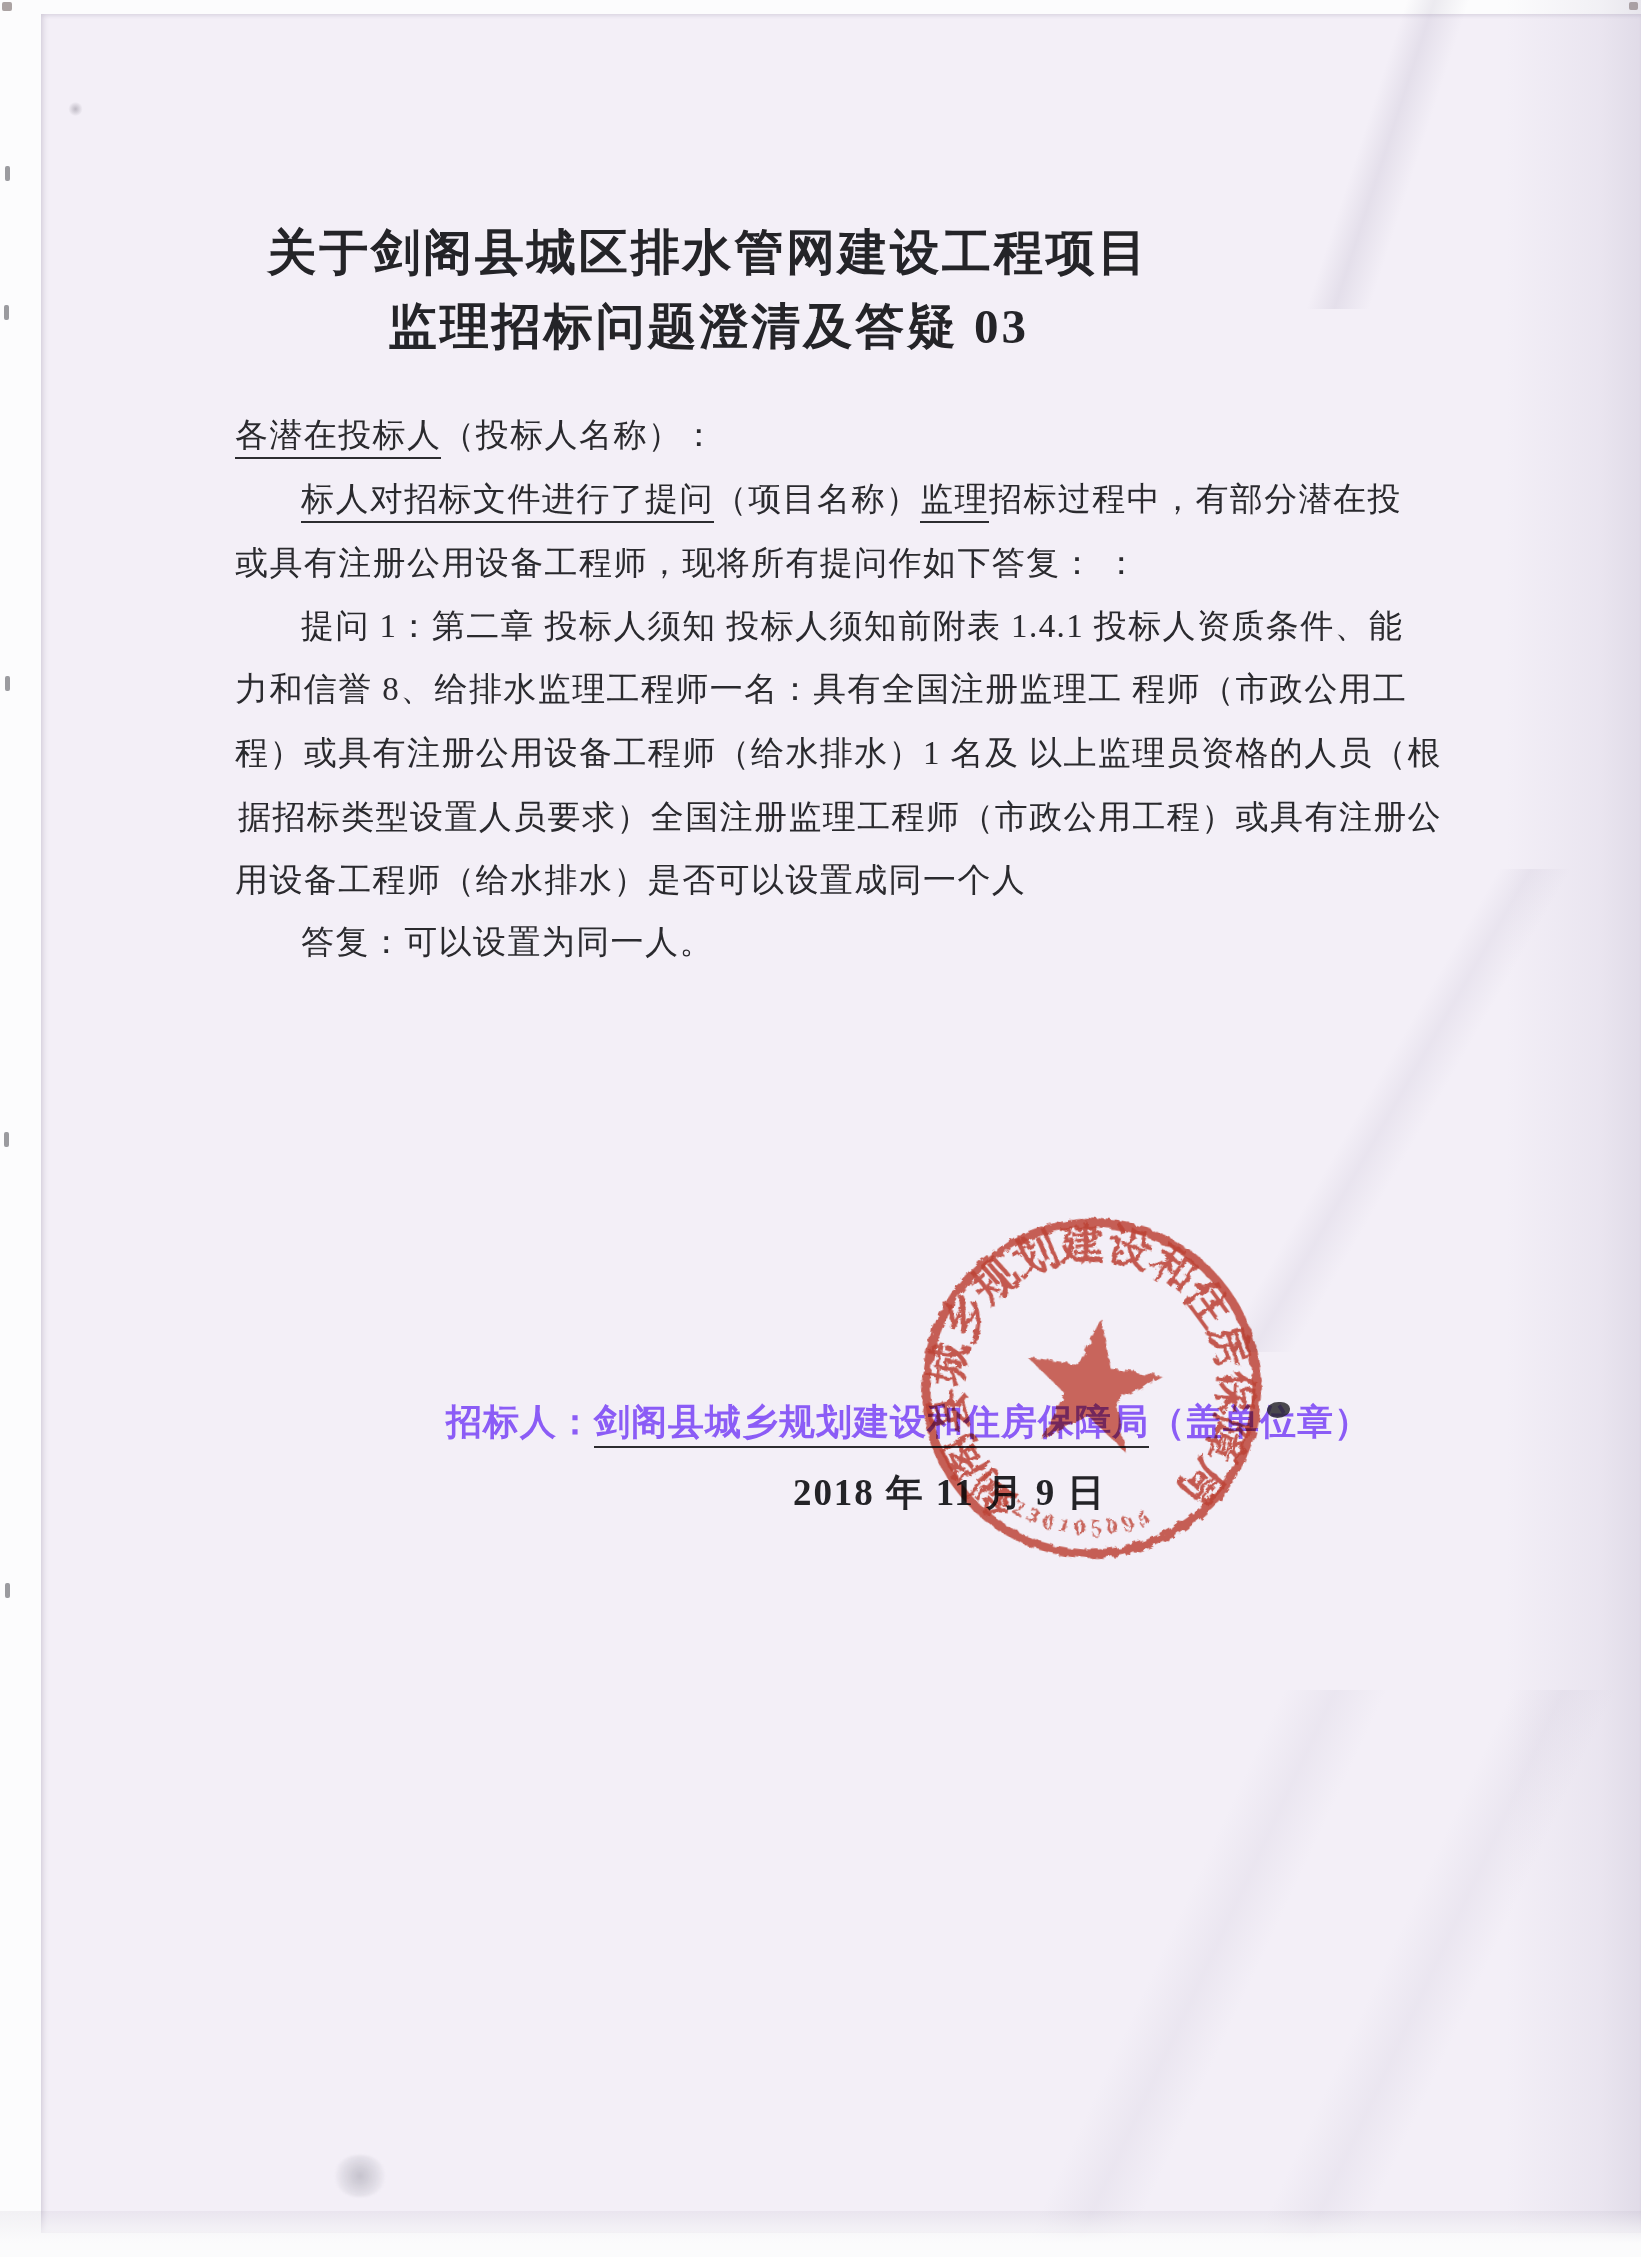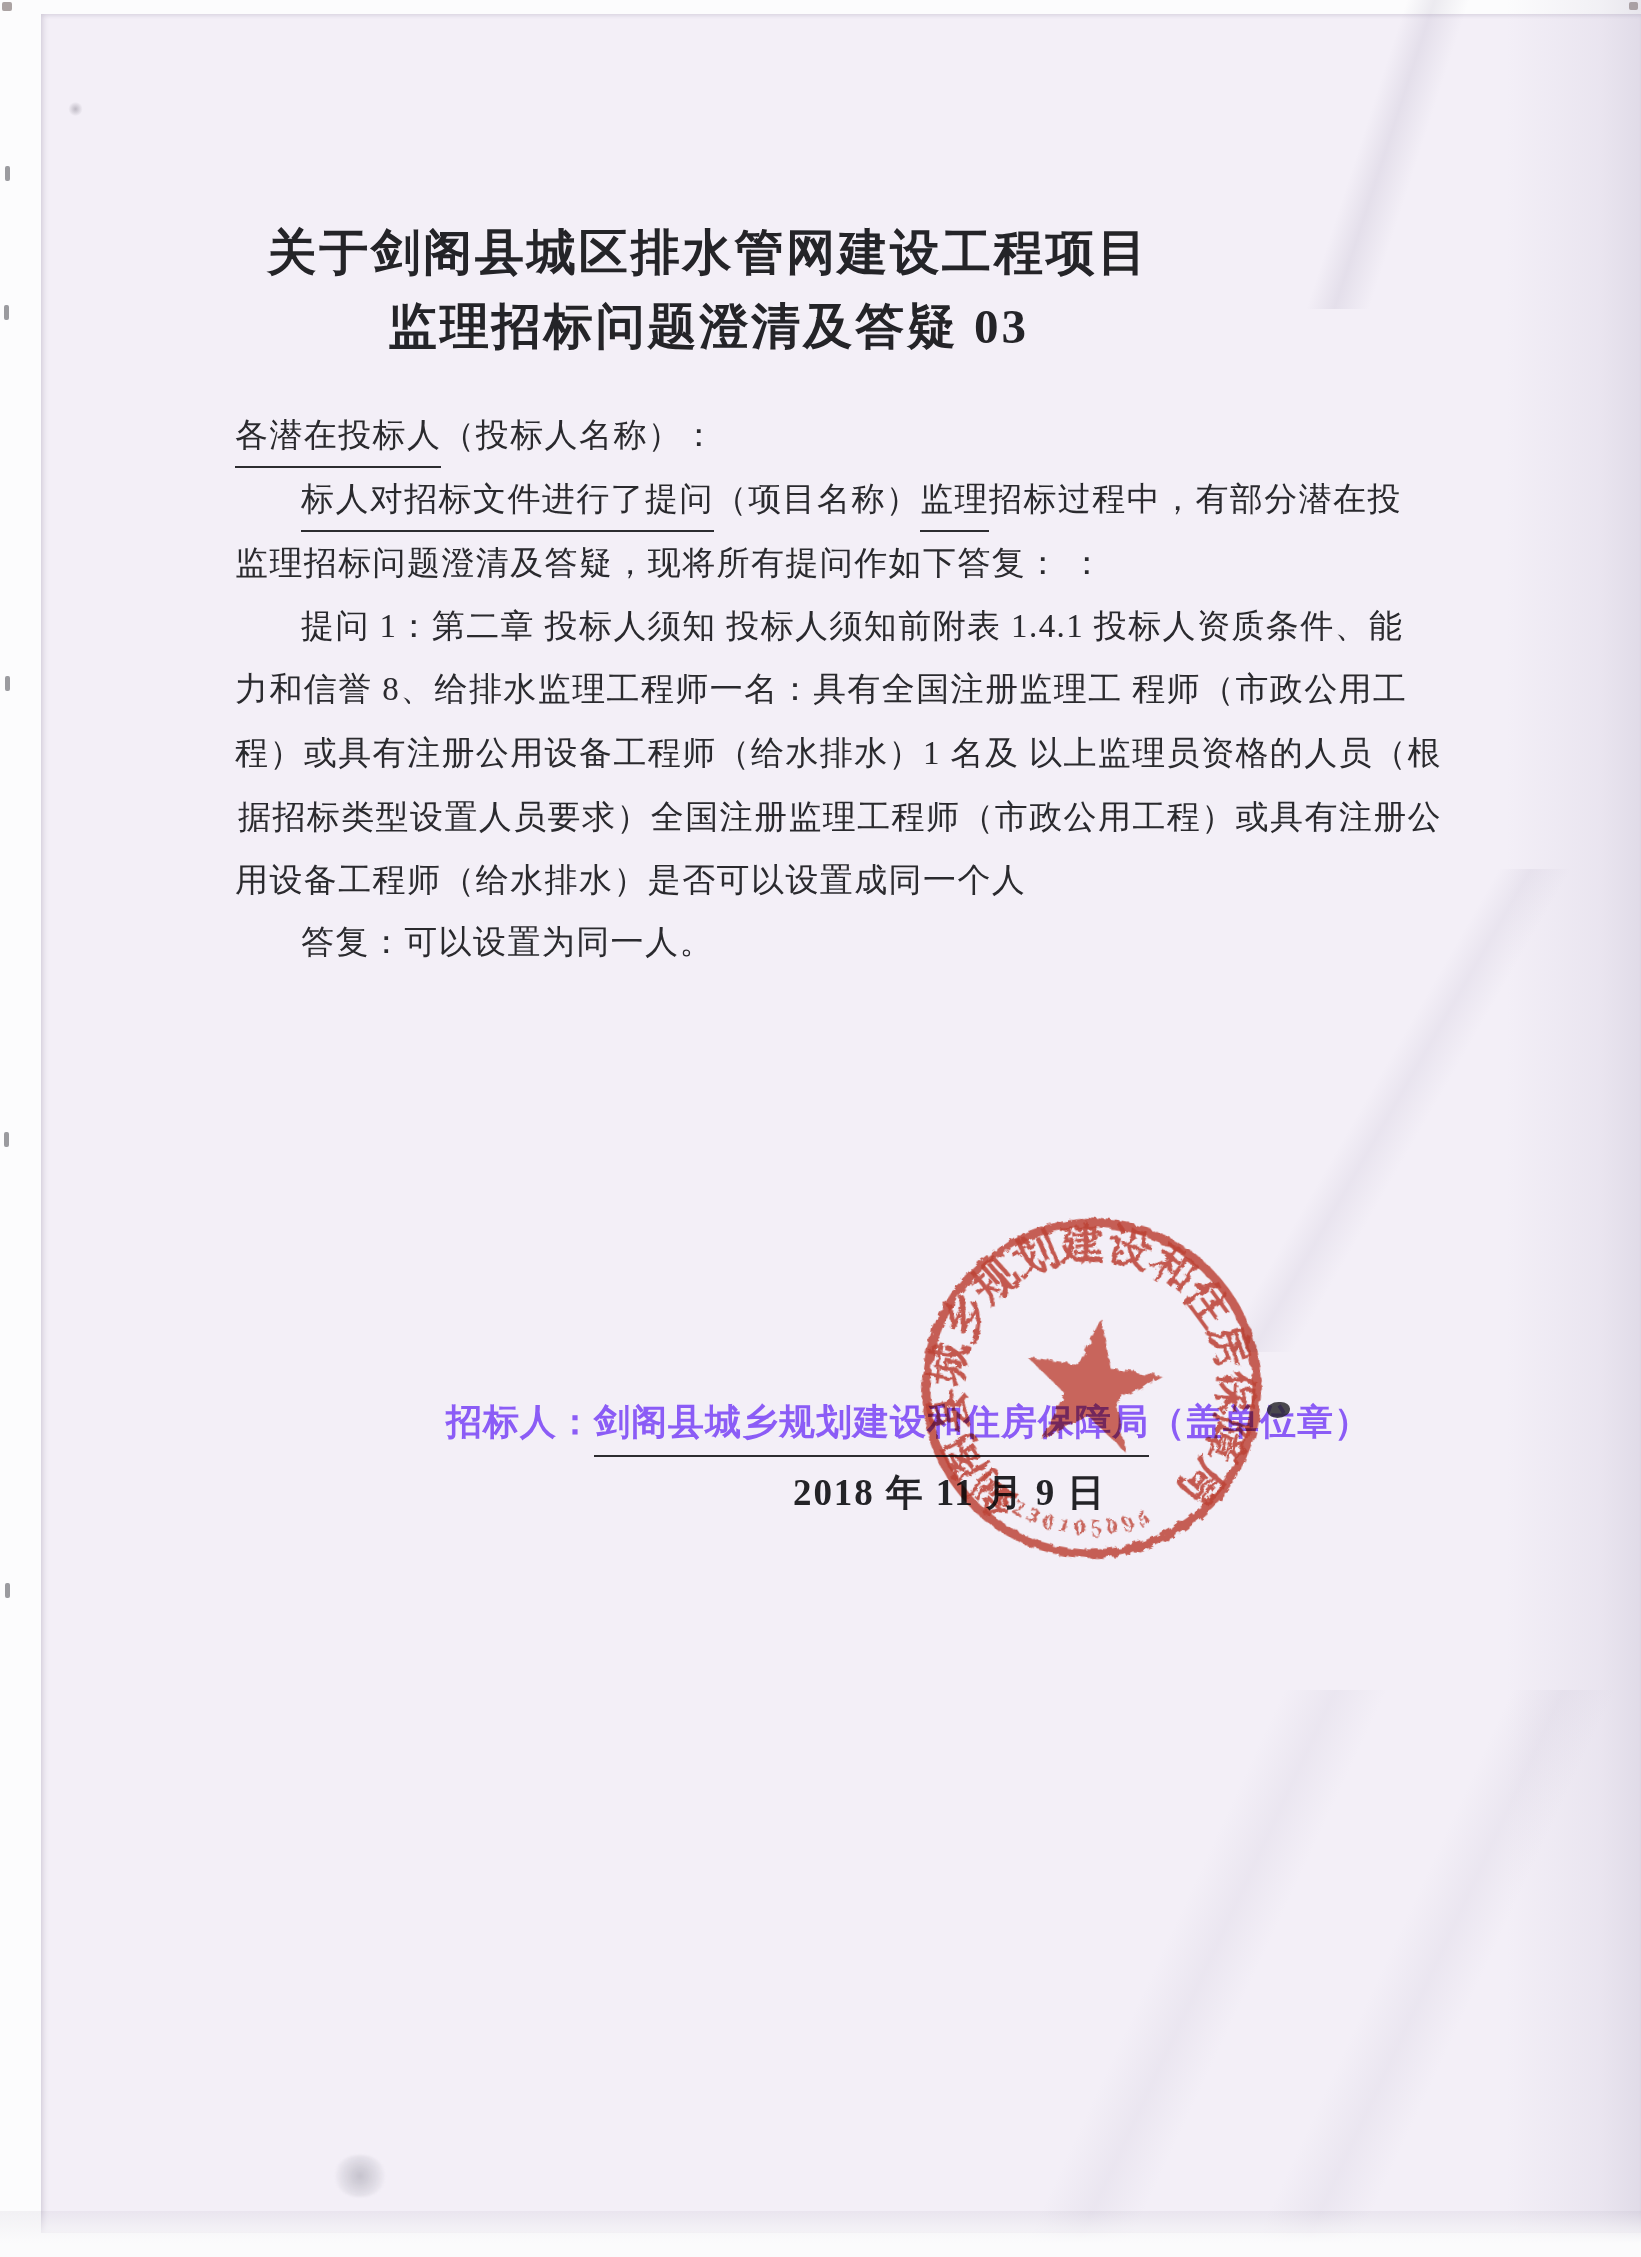--- a/index.html
+++ b/index.html
@@ -26,21 +26,21 @@
   .crease.c5{left:0px;top:2211px;width:1641px;height:46px;
     background:linear-gradient(180deg,rgba(150,140,165,.10),#fbfbfc 70%);}
 
   .titleline{
     position:absolute;left:0;width:1417px;text-align:center;
     font-size:49px;font-weight:700;color:#242428;letter-spacing:2.9px;white-space:nowrap;
   }
   .bodyline{
     position:absolute;font-size:33px;color:#2a2a2e;white-space:nowrap;letter-spacing:1.4px;
   }
-  .u{border-bottom:2.4px solid #2c2c30;padding-bottom:13px;}
+  .u{border-bottom:2.4px solid #2c2c30;padding-bottom:4px;}
   .signline{
     position:absolute;top:1398px;left:446px;font-size:36px;font-weight:600;
     color:#8b5cf6;white-space:nowrap;letter-spacing:1px;z-index:3;
   }
   .dateline{
     position:absolute;top:1468px;left:793px;font-size:37px;font-weight:600;
     color:#232327;white-space:nowrap;letter-spacing:1.9px;z-index:3;
   }
   .seal{
     position:absolute;left:903px;top:1200px;z-index:5;
@@ -67,21 +67,21 @@
 <div class="crease c3"></div>
 <div class="crease c4"></div>
 <div class="crease c5"></div>
 
 <div class="titleline" style="top:220px">关于剑阁县城区排水管网建设工程项目</div>
 <div class="titleline" style="top:294px">监理招标问题澄清及答疑 03</div>
 
 <div class="bodyline" style="top:413px;left:235px"><span class="u">各潜在投标人</span><span>（投标人名称）：</span></div>
 
 <div class="bodyline" style="top:477px;left:301px"><span class="u">标人对招标文件进行了提问</span><span>（项目名称）</span><span class="u">监理</span><span>招标过程中，有部分潜在投</span></div>
-<div class="bodyline" style="top:541px;left:235px">监理招标问题澄清及答疑，现将所有提问作如下答复： ：</div>
+<div class="bodyline" style="top:541px;left:235px">或具有注册公用设备工程师，现将所有提问作如下答复： ：</div>
 <div class="bodyline" style="top:604px;left:301px">提问 1：第二章 投标人须知 投标人须知前附表 1.4.1 投标人资质条件、能</div>
 <div class="bodyline" style="top:667px;left:235px">力和信誉 8、给排水监理工程师一名：具有全国注册监理工 程师（市政公用工</div>
 <div class="bodyline" style="top:731px;left:235px">程）或具有注册公用设备工程师（给水排水）1 名及 以上监理员资格的人员（根</div>
 <div class="bodyline" style="top:795px;left:238px">据招标类型设置人员要求）全国注册监理工程师（市政公用工程）或具有注册公</div>
 <div class="bodyline" style="top:858px;left:235px">用设备工程师（给水排水）是否可以设置成同一个人</div>
 <div class="bodyline" style="top:920px;left:301px">答复：可以设置为同一人。</div>
 
 <div class="signline"><span>招标人：</span><span class="u">剑阁县城乡规划建设和住房保障局</span><span>（盖单位章）</span></div>
 <div class="dateline">2018 年 11 月 9 日</div>
 

